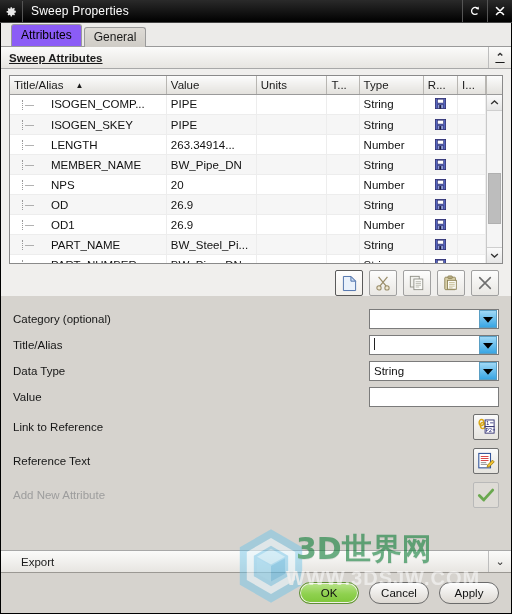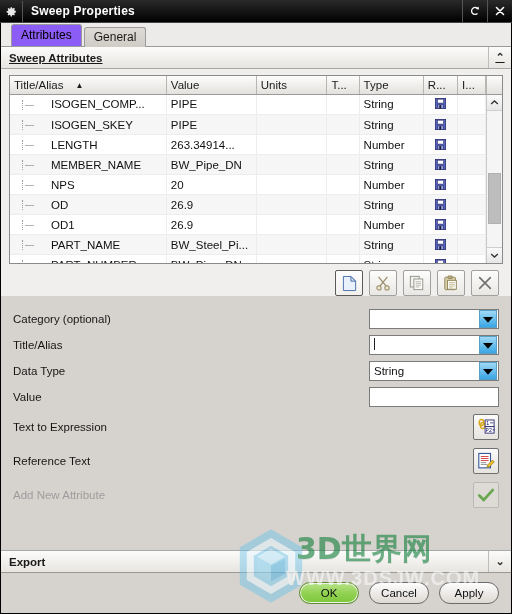--- a/index.html
+++ b/index.html
@@ -21,21 +21,21 @@
     height:22px;flex:0 0 22px;
     background:linear-gradient(#2a2a2a,#000);
     display:flex;align-items:center;
     border-bottom:1px solid #444;
   }
   .tb-icon{
     width:22px;height:21px;display:flex;align-items:center;justify-content:center;
     color:#e8e8e8;font-size:13px;border-right:1px solid #555;
   }
   .tb-title{
-    flex:1;padding-left:8px;color:#fff;font-size:12px;font-weight:bold;
+    flex:1;padding-left:8px;color:#fff;font-size:12px;font-weight:normal;
     letter-spacing:.2px;
   }
   .tb-btns{display:flex;height:22px;}
   .tb-btn{
     width:24px;height:22px;display:flex;align-items:center;justify-content:center;
     color:#fff;font-size:14px;font-weight:bold;border-left:1px solid #555;
   }
 
   
   .panel{
@@ -203,21 +203,21 @@
     display:flex;align-items:center;justify-content:center;
   }
   .sqbtn.dim{border:1px solid #b9b9b9;background:#dedbd6;}
 
   
   .exportbar{
     height:22px;flex:0 0 22px;margin-top:auto;
     display:flex;align-items:center;
     background:linear-gradient(#fbfbfa,#e7e5e1);
     border-top:1px solid #a8a8a8;
-    padding-left:8px;font-size:11.5px;font-weight:bold;color:#1a1a1a;
+    padding-left:20px;font-size:11.5px;font-weight:normal;color:#1a1a1a;
     box-sizing:border-box;
     justify-content:center;
   }
   .exportbar .chev{
     margin-left:auto;width:22px;text-align:center;font-size:11px;
     color:#333;border-left:1px solid #bdbdbd;height:21px;line-height:21px;
   }
 
   
   .footer{
@@ -575,21 +575,21 @@
         </div>
 
         <div class="frow">
           <div class="flabel">Value</div>
           <div class="fctl">
             <div class="textbox"></div>
           </div>
         </div>
 
         <div class="frow tall">
-          <div class="flabel">Text to Expression</div>
+          <div class="flabel">Link to Reference</div>
           <div class="fctl">
             <div class="sqbtn">
               <svg width="18" height="18" viewBox="0 0 20 20" aria-hidden="true">
                 <ellipse cx="5" cy="5" rx="2.6" ry="3.4" fill="none" stroke="#d9a818" stroke-width="1.6"></ellipse>
                 <ellipse cx="6.4" cy="8.4" rx="2.6" ry="3.4" fill="none" stroke="#d9a818" stroke-width="1.6"></ellipse>
                 <rect x="9" y="2.2" width="10" height="7.2" fill="#fff" stroke="#2b2b6e" stroke-width="1"></rect>
                 <text x="10" y="8" font-family="DejaVu Sans" font-size="6" fill="#1a1a6e">1=</text>
                 <rect x="9" y="9.6" width="10" height="7.2" fill="#fff" stroke="#2b2b6e" stroke-width="1"></rect>
                 <text x="9.4" y="15.4" font-family="DejaVu Sans" font-size="6" fill="#1a1a6e">P2=</text>
               </svg>

